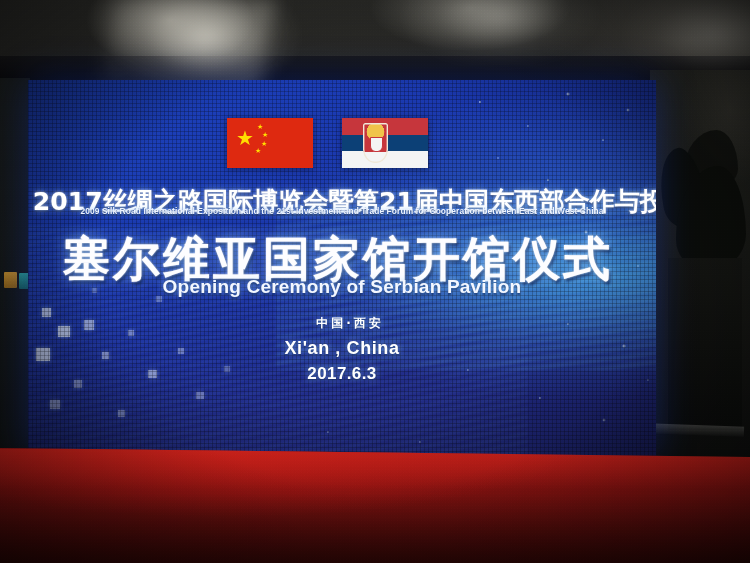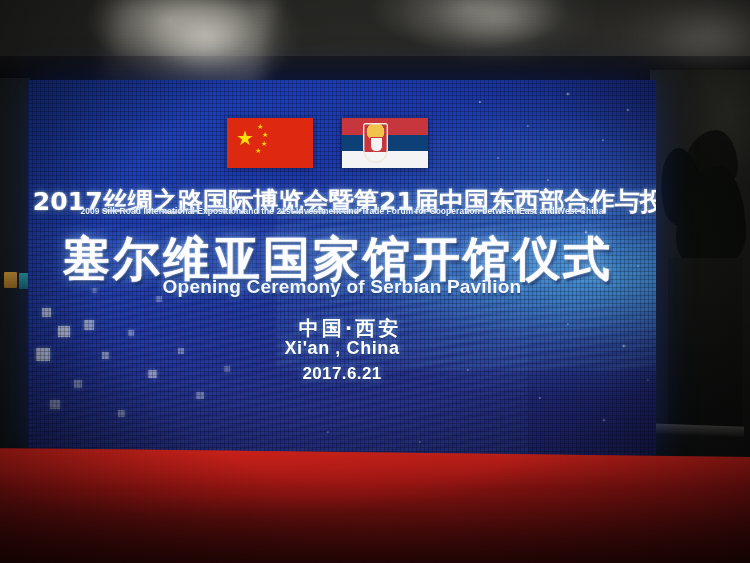--- a/index.html
+++ b/index.html
@@ -304,21 +304,21 @@
     font-weight: 700;
     color: #f3f7ff;
     white-space: nowrap;
     letter-spacing: .2px;
     text-shadow: 0 0 7px rgba(140,200,255,.8), 0 2px 2px rgba(0,18,70,.7);
   }
   .loc-cn {
     position: absolute;
     left: 16px; right: 0; top: 235px;
     font-family: "DejaVu Sans", "Liberation Sans", sans-serif;
-    font-size: 20px;
+    font-size: 12px;
     font-weight: 700;
     color: #ffffff;
     letter-spacing: 3px;
     text-shadow: 0 0 7px rgba(140,200,255,.7), 0 1px 2px rgba(0,18,70,.7);
   }
   .loc-en {
     position: absolute;
     left: 0; right: 0; top: 258px;
     font-size: 18px;
     font-weight: 700;
@@ -439,21 +439,21 @@
       </div>
     </div>
 
     <div class="led-text">
       <div class="headline-cn">2017丝绸之路国际博览会暨第21届中国东西部合作与投资贸易洽谈会</div>
       <div class="headline-en">2009 Silk Road International Exposition and the 21st Investment and Trade Forum for Cooperation between East and West China</div>
       <div class="title-cn">塞尔维亚国家馆开馆仪式</div>
       <div class="title-en">Opening Ceremony of Serbian Pavilion</div>
       <div class="loc-cn">中国·西安</div>
       <div class="loc-en">Xi'an , China</div>
-      <div class="date">2017.6.21</div>
+      <div class="date">2017.6.3</div>
     </div>
 
     <div class="led-grid"></div>
     <div class="led-vignette"></div>
   </div>
 
   <div class="carpet">
     <div class="carpet-sheen"></div>
     <div class="carpet-dark"></div>
   </div>

